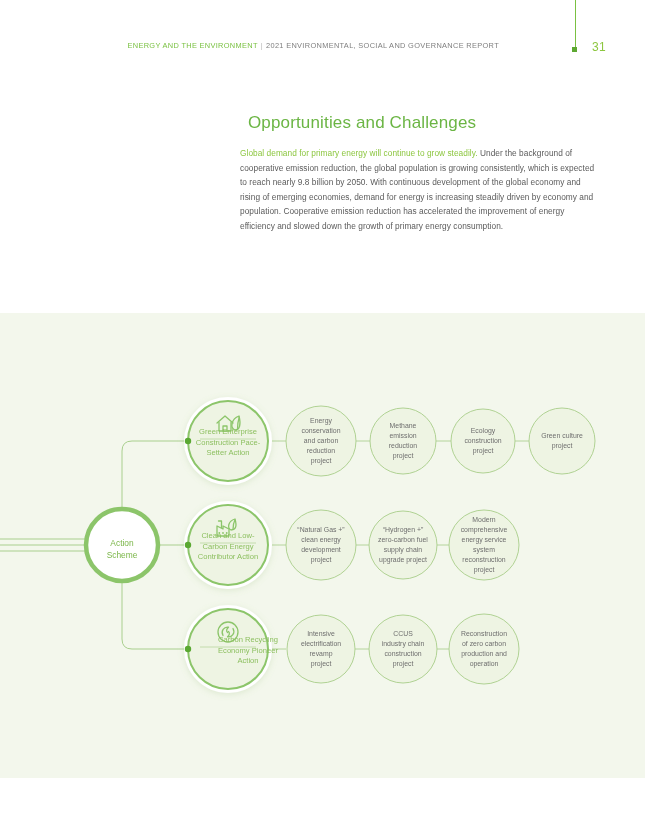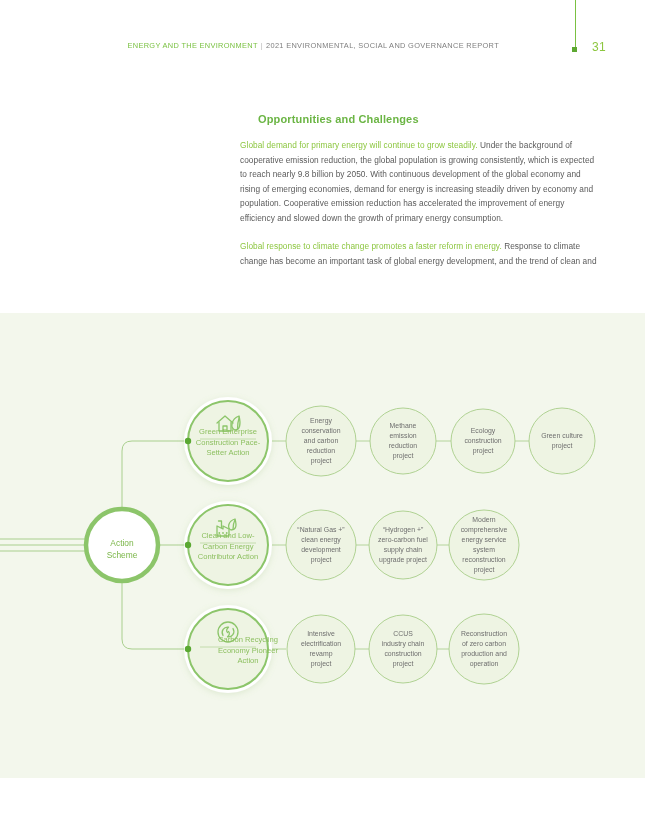--- a/index.html
+++ b/index.html
@@ -34,22 +34,22 @@
   #page-number{
     position:absolute;left:584px;top:40px;
     font-size:12px;color:#8cc63f;letter-spacing:.4px;margin-left:8px;
   }
 
   
   #article{
     position:absolute;left:240px;top:113px;width:360px;
   }
   #article-heading{
-    font-size:11px;color:#6bb544;letter-spacing:.15px;
-    margin:0 0 13px 18px;font-weight:700;
+    font-size:17px;color:#6bb544;letter-spacing:.15px;
+    margin:0 0 13px 8px;font-weight:400;
   }
   .para{
     font-size:8.3px;line-height:14.55px;color:#5b5b5b;
     margin:12px 0 14px 0;text-align:left;letter-spacing:.04px;
   }
   .para .lead{color:#8cc63f;}
 
   
   #diagram-panel{
     position:absolute;left:0;top:313px;width:645px;height:465px;
@@ -87,23 +87,20 @@
 </div>
 <div id="page-number">31</div>
 
 <div id="article">
   <h2 id="article-heading">Opportunities and Challenges</h2>
 
   <p class="para">
     <span class="lead">Global demand for primary energy will continue to grow steadily.</span><span> Under the background of cooperative emission reduction, the global population is growing consistently, which is expected to reach nearly 9.8 billion by 2050. With continuous development of the global economy and rising of emerging economies, demand for energy is increasing steadily driven by economy and population. Cooperative emission reduction has accelerated the improvement of energy efficiency and slowed down the growth of primary energy consumption.</span>
   </p>
 
-  <p class="para">
-    <span class="lead">Global response to climate change promotes a faster reform in energy.</span><span> Response to climate change has become an important task of global energy development, and the trend of clean and</span>
-  </p>
 </div>
 
 <div id="diagram-panel">
 
   <svg id="diagram-svg" viewBox="0 0 645 465">
     <defs>
       <filter id="softshadow" x="-40%" y="-40%" width="180%" height="180%">
         <feDropShadow dx="0" dy="1.5" stdDeviation="3" flood-color="#8cb96a" flood-opacity="0.22"></feDropShadow>
       </filter>
     </defs>

